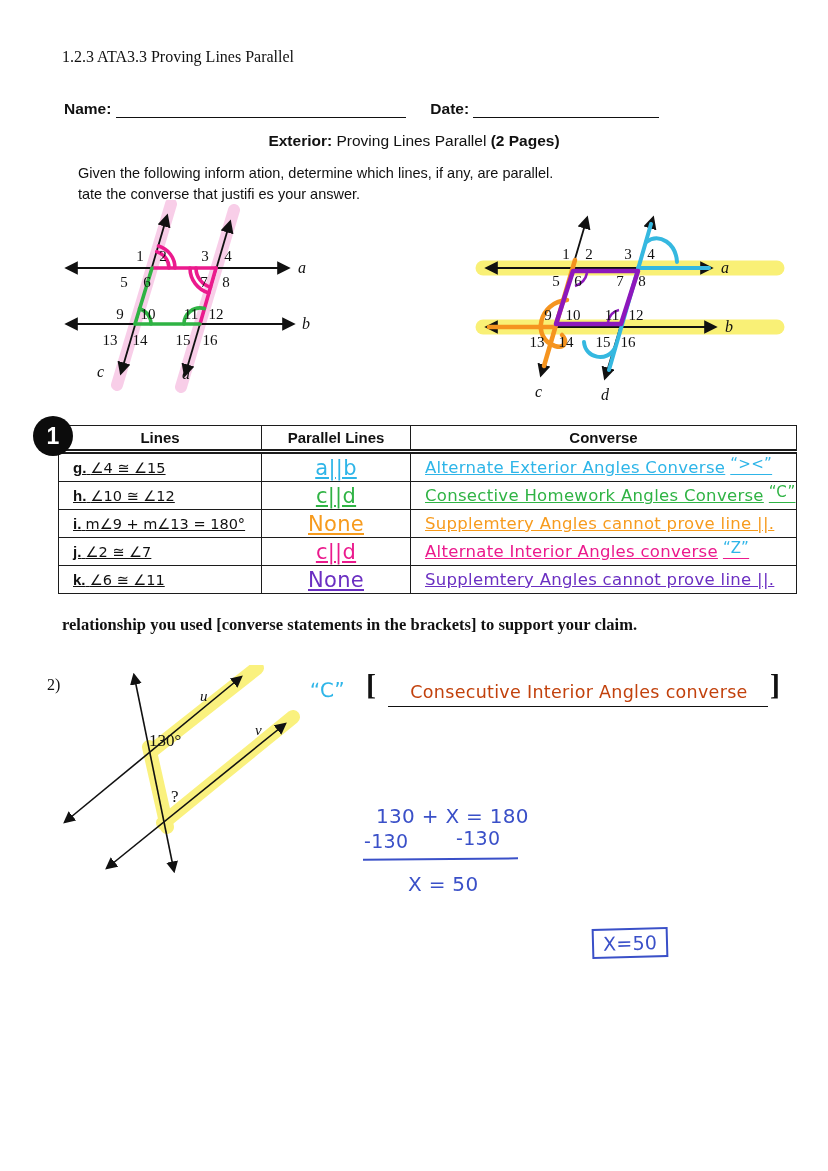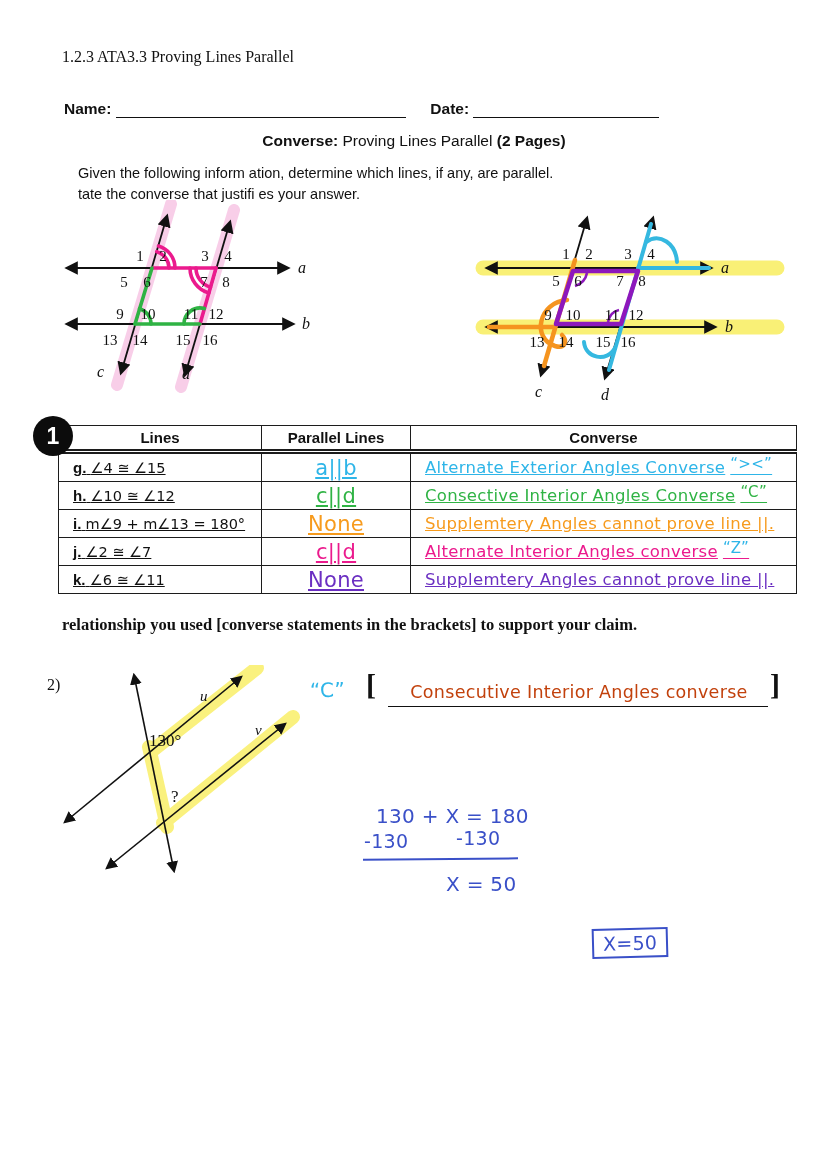--- a/index.html
+++ b/index.html
@@ -39,21 +39,21 @@
 
   <div class="abs" style="left:64px;top:100px;font-size:15.5px;">
     <span class="bold">Name:</span>
     <span class="uline" style="width:290px;"></span>
     <span style="display:inline-block;width:16px;"></span>
     <span class="bold">Date:</span>
     <span class="uline" style="width:186px;"></span>
   </div>
 
   <div class="abs" style="left:0;top:132px;width:828px;text-align:center;font-size:15.5px;">
-    <span class="bold">Converse:</span>
+    <span class="bold">Exterior:</span>
     <span>Proving Lines Parallel</span>
     <span class="bold">(2 Pages)</span>
   </div>
 
   <div class="abs instr" style="left:78px;top:163px;">
     <div>Given the following inform ation, determine which lines,  if any, are parallel.</div>
     <div>tate the converse that justifi es your answer.</div>
   </div>
 
   <svg class="abs" style="left:55px;top:200px;" width="340" height="215" viewBox="0 0 340 215">
@@ -198,21 +198,21 @@
     </thead>
     <tbody id="tbl-body">
         <tr>
           <td class="givencell"><span class="bold">g.</span> <span class="mathtxt">∠4 ≅ ∠15</span></td>
           <td class="parcell hw" style="color: rgb(46, 181, 232);">a||b</td>
           <td class="convcell hw" style="color: rgb(46, 181, 232);"><span>Alternate Exterior Angles Converse</span><span class="sym" style="color: rgb(46, 181, 232);">“&gt;&lt;”</span></td>
         </tr>
         <tr>
           <td class="givencell"><span class="bold">h.</span> <span class="mathtxt">∠10 ≅ ∠12</span></td>
           <td class="parcell hw" style="color: rgb(47, 179, 68);">c||d</td>
-          <td class="convcell hw" style="color: rgb(47, 179, 68);"><span>Consective Interior Angles Converse</span><span class="sym" style="color: rgb(47, 179, 68);">“C”</span></td>
+          <td class="convcell hw" style="color: rgb(47, 179, 68);"><span>Consective Homework Angles Converse</span><span class="sym" style="color: rgb(47, 179, 68);">“C”</span></td>
         </tr>
         <tr>
           <td class="givencell"><span class="bold">i.</span> <span class="mathtxt">m∠9 + m∠13 = 180°</span></td>
           <td class="parcell hw" style="color: rgb(247, 155, 29);">None</td>
           <td class="convcell hw" style="color: rgb(247, 155, 29);"><span>Supplemtery Angles cannot prove line ||.</span></td>
         </tr>
         <tr>
           <td class="givencell"><span class="bold">j.</span> <span class="mathtxt">∠2 ≅ ∠7</span></td>
           <td class="parcell hw" style="color: rgb(235, 26, 141);">c||d</td>
           <td class="convcell hw" style="color: rgb(235, 26, 141);"><span>Alternate Interior Angles converse</span><span class="sym" style="color: rgb(46, 181, 232);">“Z”</span></td>
@@ -256,16 +256,16 @@
   <div class="abs hw" style="left:310px;top:678px;font-size:20px;color:#2eb5e8;transform:rotate(-2deg);">“C”</div>
   <div class="abs serif" style="left:366px;top:668px;font-size:30px;font-weight:bold;">[</div>
   <div class="abs" style="left:388px;top:706px;width:380px;border-top:1.8px solid #111;"></div>
   <div class="abs hw" style="left:398px;top:682px;width:362px;text-align:center;font-size:17.5px;color:#c2410c;">Consecutive Interior Angles converse</div>
   <div class="abs serif" style="left:770px;top:668px;font-size:30px;font-weight:bold;">]</div>
 
   <div class="abs hw blue" style="left:376px;top:804px;font-size:20px;">130 + X = 180</div>
   <div class="abs hw blue" style="left:364px;top:830px;font-size:19px;">-130</div>
   <div class="abs hw blue" style="left:456px;top:827px;font-size:19px;">-130</div>
   <div class="abs" style="left:363px;top:858px;width:155px;border-top:2.6px solid #3a50c8;transform:rotate(-0.5deg);"></div>
-  <div class="abs hw blue" style="left:446px;top:872px;font-size:20px;">X = 50</div>
+  <div class="abs hw blue" style="left:408px;top:872px;font-size:20px;">X = 50</div>
   <div class="abs hw blue bluebox" style="left:592px;top:928px;">X=50</div>
 
 </div>
 
 </body></html>

